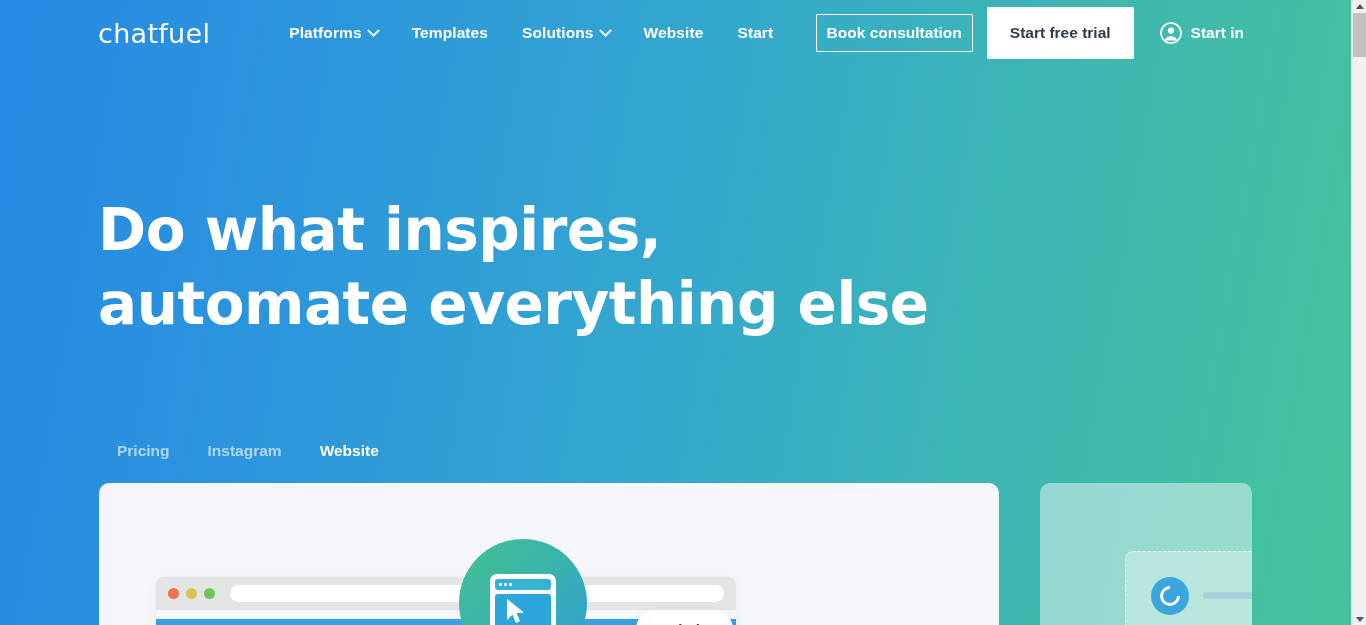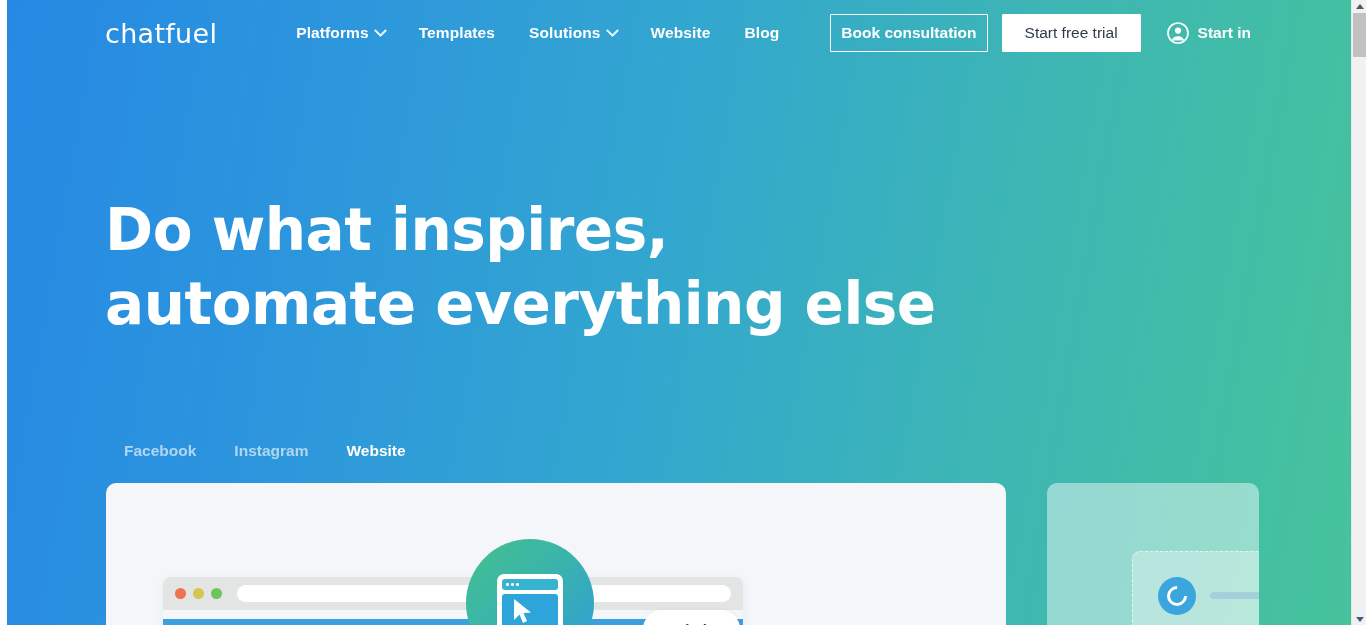--- a/index.html
+++ b/index.html
@@ -16,21 +16,21 @@
     position: relative;
     width: 1366px;
     height: 625px;
     background: #ffffff;
     overflow: hidden;
   }
 
   
   .page {
     position: absolute;
-    top: 0; left: 7px;
+    top: 0; left: 0;
     width: 1351px;
     height: 625px;
     background: linear-gradient(100deg, #2689e3 0%, #2c95dd 22%, #33a7cf 48%, #3db6b4 72%, #46c39b 100%);
     overflow: hidden;
   }
 
   
   .header {
     position: absolute;
     top: 0; left: 0;
@@ -103,26 +103,26 @@
     background: transparent;
     cursor: pointer;
     white-space: nowrap;
     border-radius: 1px;
   }
 
   .btn-solid {
     display: inline-flex;
     align-items: center;
     justify-content: center;
-    height: 38px;
+    height: 52px;
     padding: 0 22px;
     background: #ffffff;
     color: #2f3b4b;
     font-size: 15.5px;
-    font-weight: 400;
+    font-weight: 700;
     border: 1.6px solid #ffffff;
     cursor: pointer;
     white-space: nowrap;
     border-radius: 1px;
   }
 
   .signin {
     display: inline-flex;
     align-items: center;
     gap: 9px;
@@ -406,21 +406,21 @@
         <div class="nav-item">
           <span>Solutions</span>
           <span class="caret"></span>
         </div>
 
         <div class="nav-item">
           <span>Website</span>
         </div>
 
         <div class="nav-item">
-          <span>Blog</span>
+          <span>Start</span>
         </div>
 
       </nav>
 
       <div class="header-actions">
 
         <button class="btn-outline">Book consultation</button>
 
         <button class="btn-solid">Start free trial</button>
 
@@ -435,21 +435,21 @@
 
       </div>
     </div>
 
     <h1 class="headline">
       <span class="line">Do what inspires,</span>
       <span class="line">automate everything else</span>
     </h1>
 
     <div class="tabs">
-      <div class="tab">Facebook</div>
+      <div class="tab">Pricing</div>
       <div class="tab">Instagram</div>
       <div class="tab active">Website</div>
     </div>
 
     <div class="demo-card">
 
       <div class="browser-mock">
         <div class="browser-bar">
           <span class="dot red"></span>
           <span class="dot yellow"></span>

